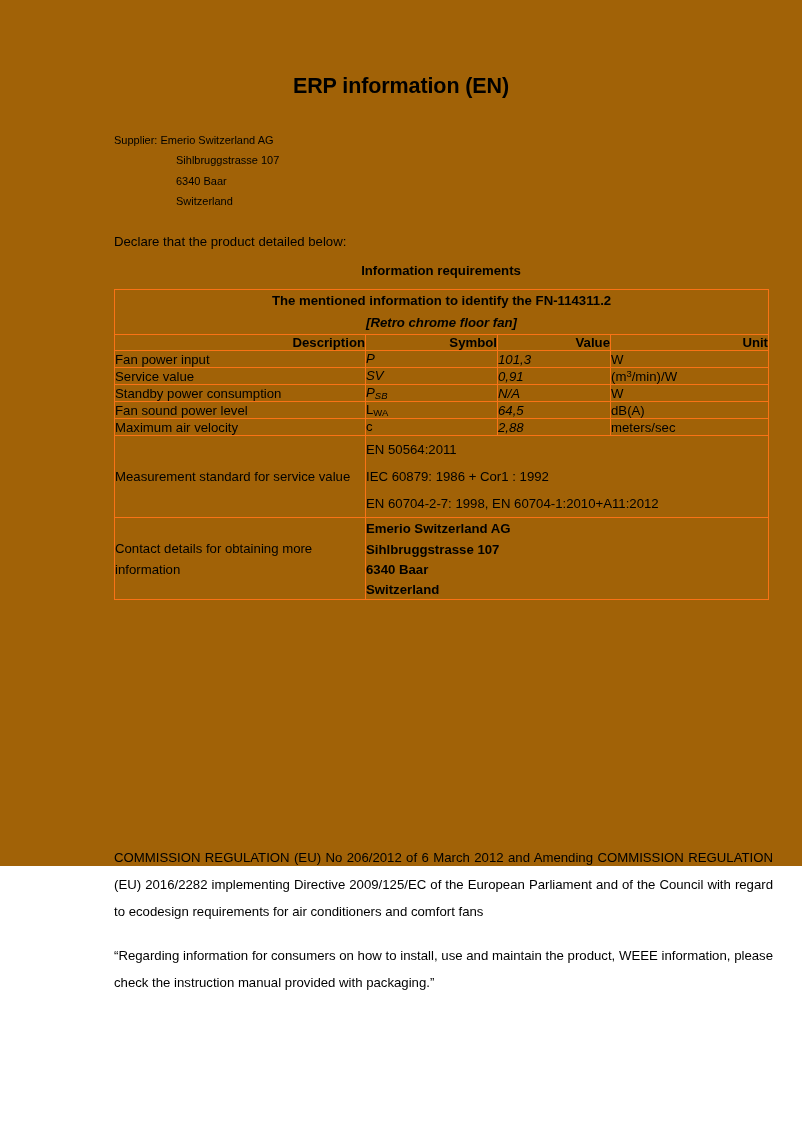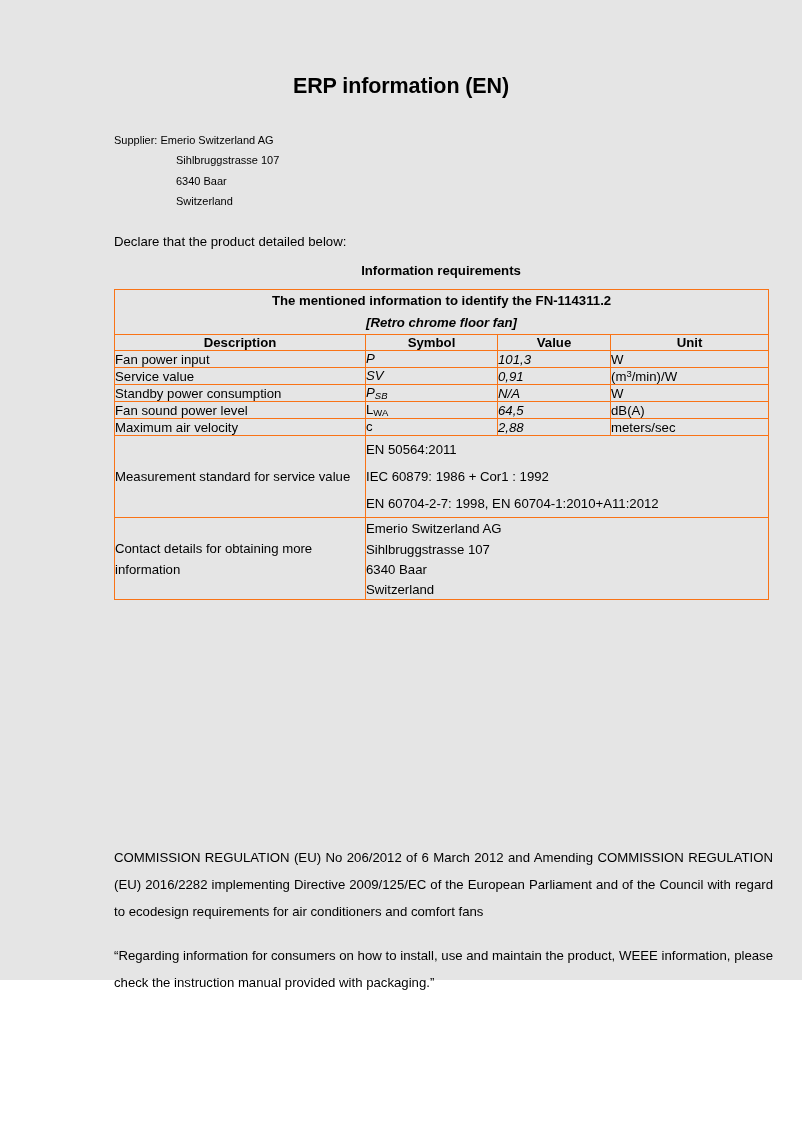--- a/index.html
+++ b/index.html
@@ -10,23 +10,23 @@
   body {
     width: 802px;
     height: 1134px;
     font-family: "Liberation Sans", sans-serif;
     color: #000000;
     -webkit-font-smoothing: antialiased;
   }
   .page {
     position: relative;
     width: 802px;
-    height: 980px;
+    height: 866px;
     box-sizing: border-box;
-    background: #e5e5e5;
+    background: #a16207;
   }
 
   .doc-title {
     position: absolute;
     left: 0;
     top: 74px;
     width: 802px;
     text-align: center;
     font-size: 21.5px;
     font-weight: bold;
@@ -88,21 +88,21 @@
     font-weight: bold;
     padding: 10px 6px 11px 6px;
     line-height: 22px;
   }
   .title-cell .sub {
     font-style: italic;
     font-weight: bold;
   }
 
   .head-cell {
-    text-align: center;
+    text-align: right;
     font-weight: bold;
     padding: 9px 4px 10px 4px;
     margin-top: 36px;
   }
 
   .desc-cell { padding: 9px 6px 9px 7px; }
   .sym-cell  { padding: 9px 6px 9px 7px; font-style: italic; }
   .sym-cell.upright { font-style: normal; }
   .val-cell  { padding: 9px 6px 9px 7px; font-style: italic; }
   .unit-cell { padding: 9px 6px 9px 7px; font-style: normal; }
@@ -114,20 +114,21 @@
   }
   .standards-cell {
     padding: 11px 6px 12px 7px;
     vertical-align: top;
   }
   .standards-cell div { line-height: 27px; }
 
   .contact-cell {
     padding: 11px 6px 12px 25px;
     vertical-align: top;
+    font-weight: bold;
   }
   .contact-cell div { line-height: 21px; }
   .contact-cell div.tight { line-height: 19.5px; }
 
   sub.sym-sub {
     font-size: 0.72em;
     vertical-align: -0.22em;
     letter-spacing: 0;
   }
   sup.unit-sup {

